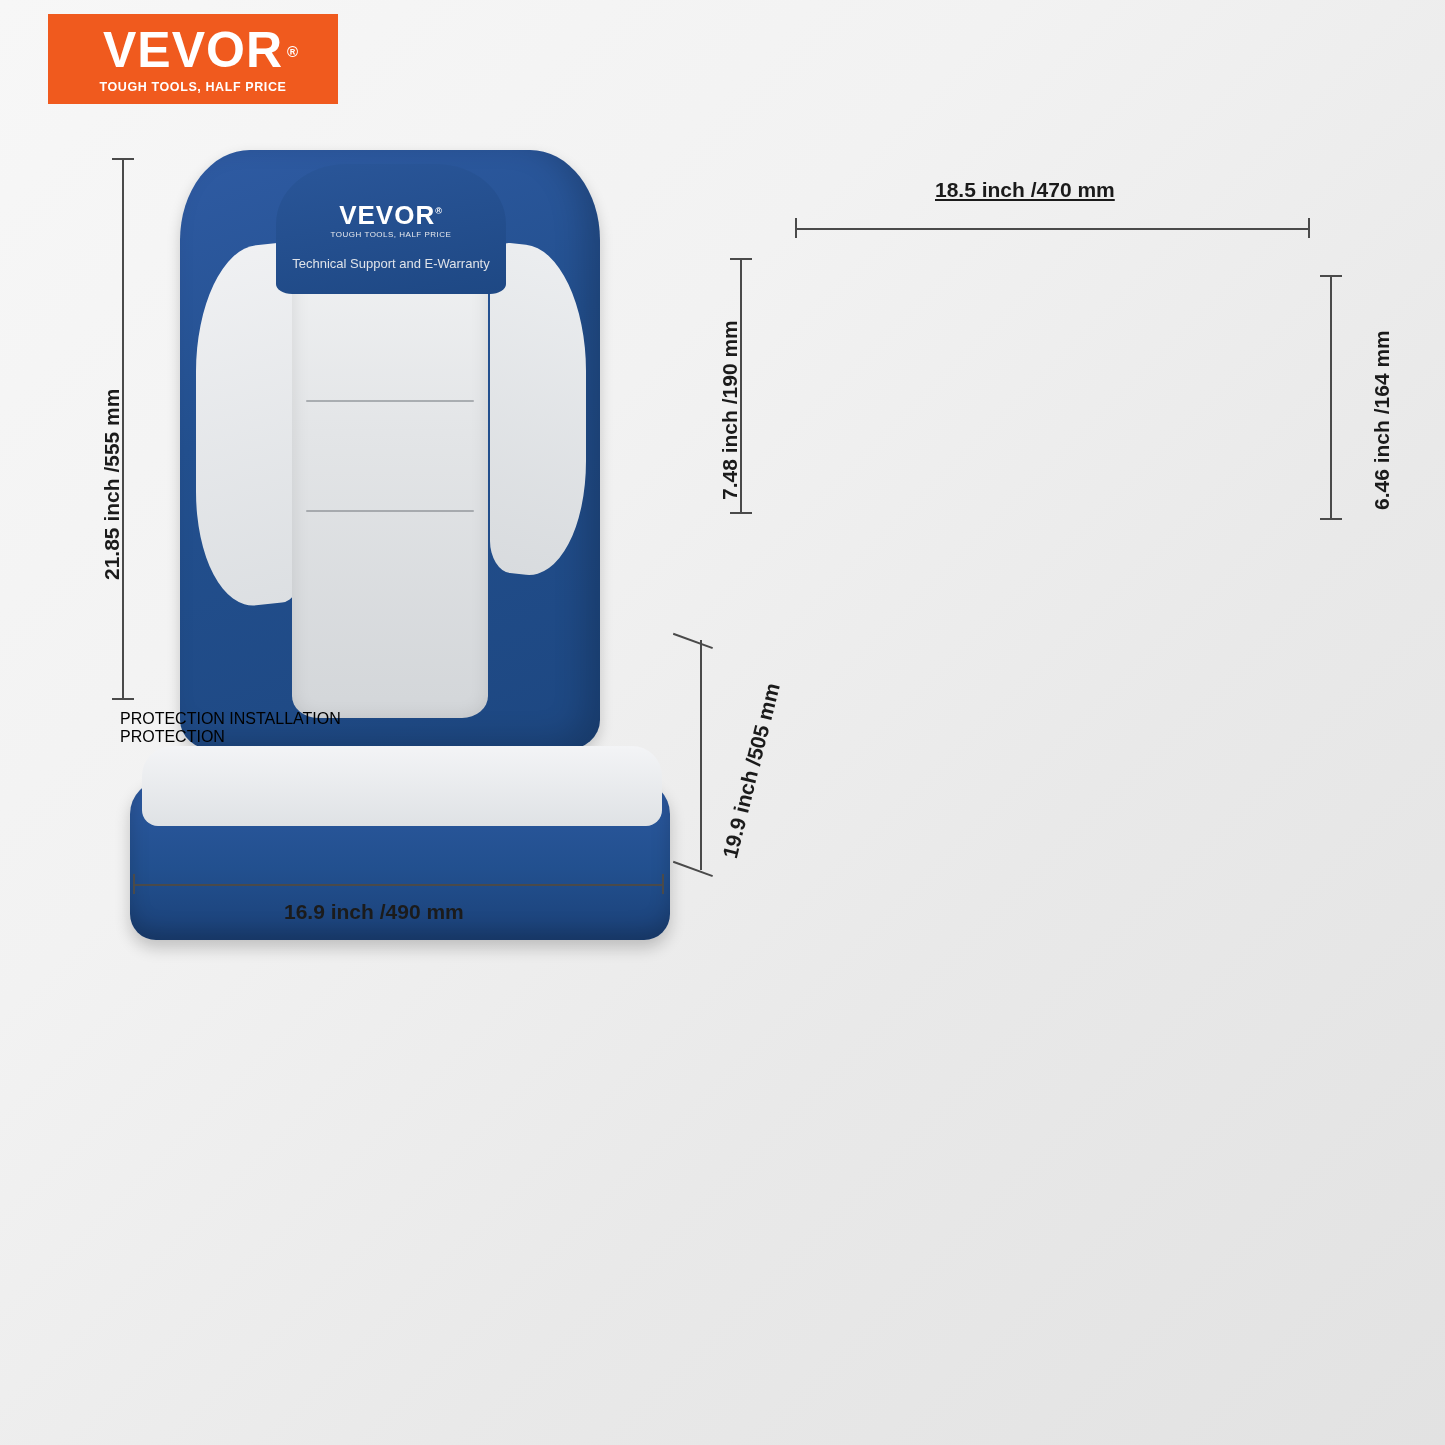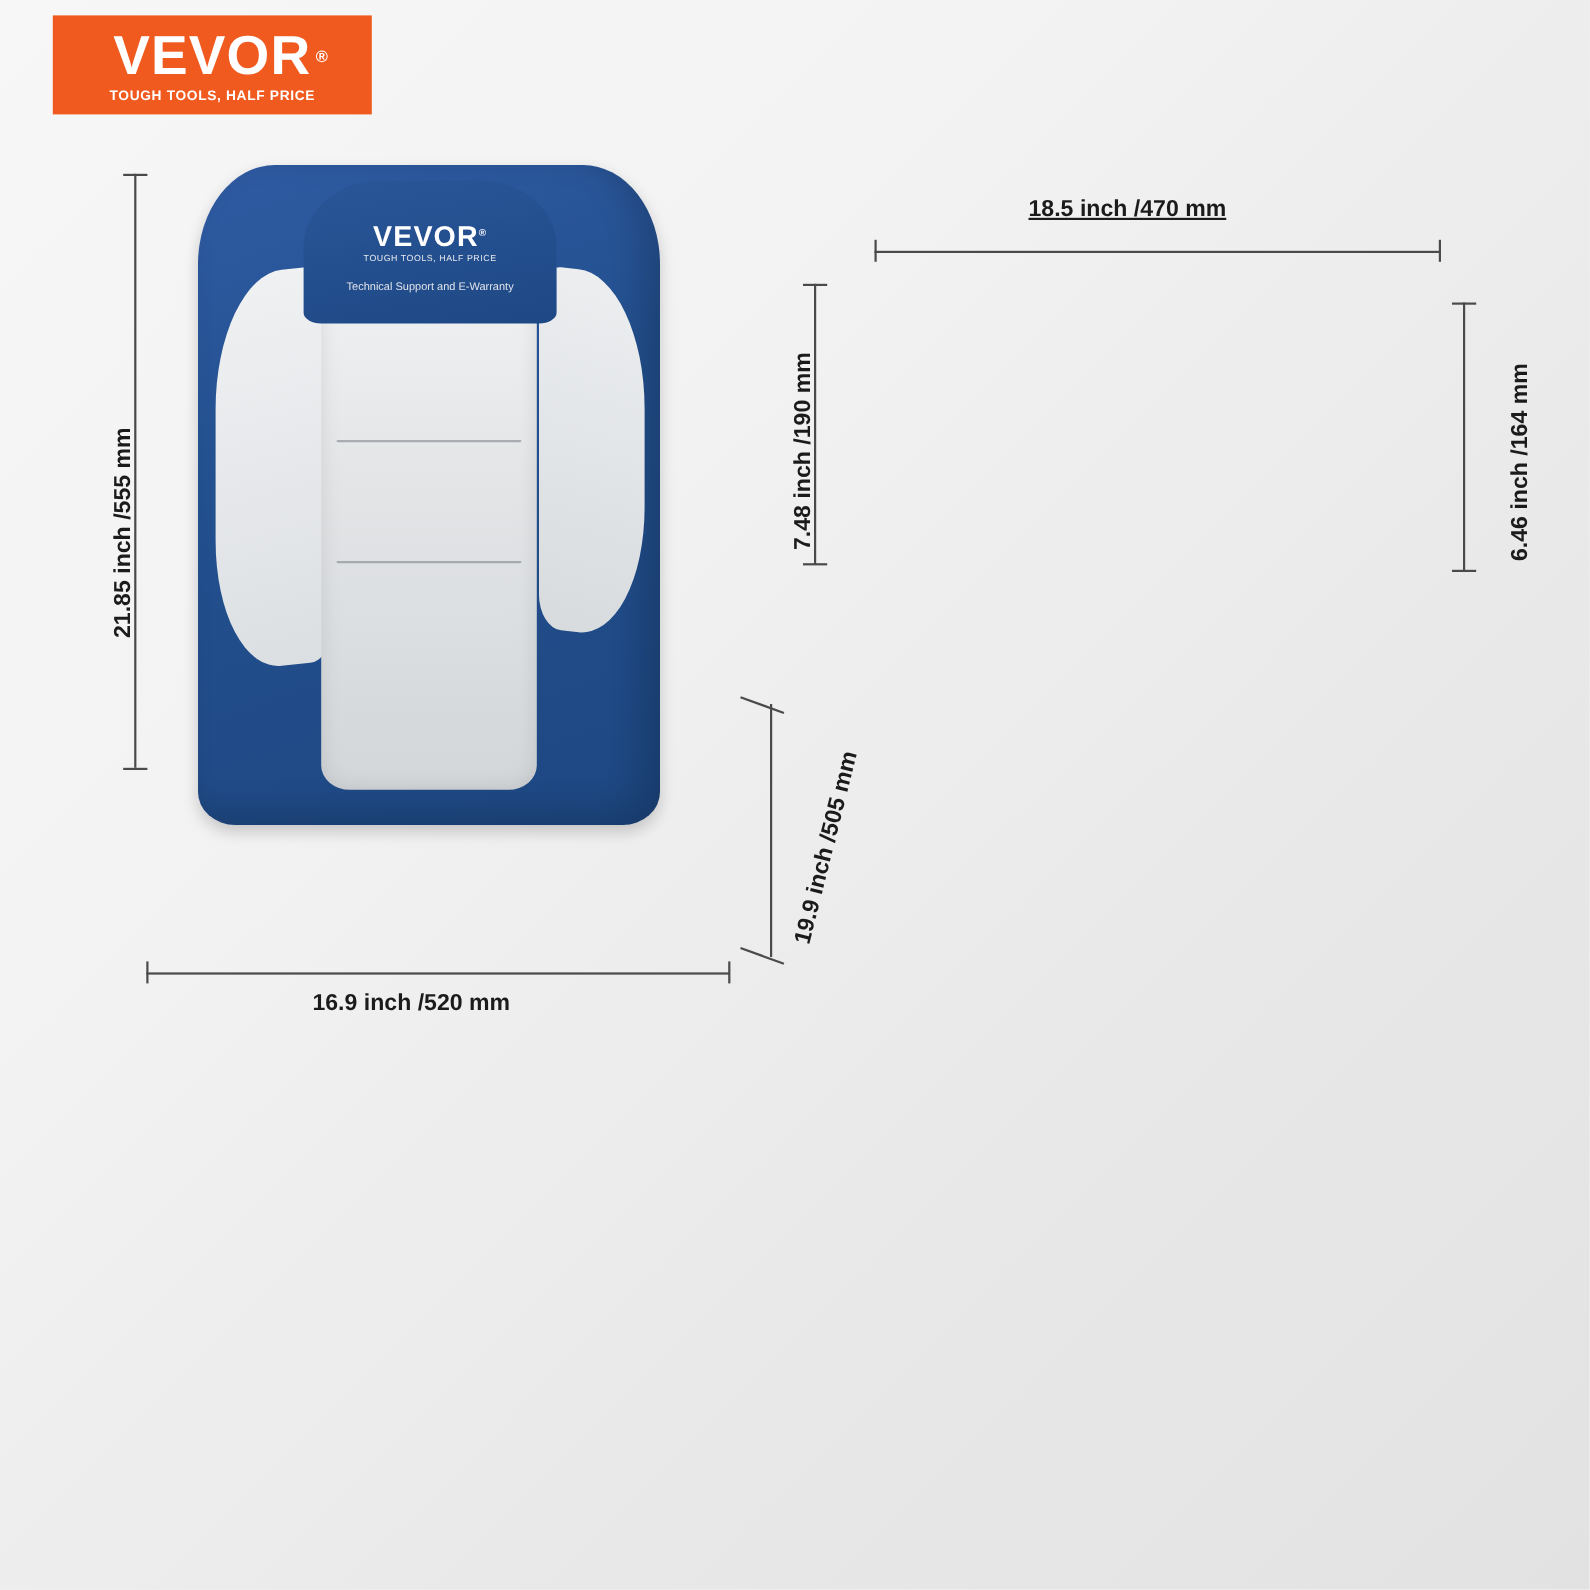--- a/index.html
+++ b/index.html
@@ -81,21 +81,21 @@
     position:absolute; left:96px; top:14px; width:230px; height:130px;
     background:linear-gradient(170deg,#2a5699,#1e4884);
     border-radius:70px 70px 16px 16px / 60px 60px 10px 10px;
   }
   .bk-logo {
     position:absolute; left:0; top:36px; width:230px; text-align:center;
     color:#fff; font-weight:bold; font-size:26px; letter-spacing:1px;
   }
   .bk-logo sup { font-size:9px; vertical-align:super;}
   .bk-sub1 { position:absolute; left:0; top:66px; width:230px; text-align:center; color:#e8eaee; font-size:8px; letter-spacing:.5px;}
-  .bk-sub2 { position:absolute; left:0; top:92px; width:230px; text-align:center; color:#dfe3e9; font-size:10px;}
+  .bk-sub2 { position:absolute; left:0; top:92px; width:230px; text-align:center; color:#dfe3e9; font-size:13px;}
   
   .stitch { position:absolute; background:rgba(120,125,132,.55); height:2px; border-radius:2px;}
 
   
   .sm-cushion {
     position:absolute; left:0; top:560px; width:560px; height:270px;
   }
   .cu-blue {
     position:absolute; left:10px; top:70px; width:540px; height:160px;
     background:linear-gradient(180deg,#2d59a0 0%,#22508f 55%,#1b4178 100%);
@@ -133,31 +133,38 @@
         <span>VEVOR</span><sup>®</sup>
       </div>
       <div class="bk-sub1">TOUGH TOOLS, HALF PRICE</div>
       <div class="bk-sub2">Technical Support and E-Warranty</div>
     </div>
   </div>
 
   <div class="hinge" style="left:38px; top:585px; transform:rotate(-5deg);"></div>
   <div class="hinge" style="left:478px; top:585px; transform:rotate(5deg);"></div>
 
+  <div class="sm-cushion">
+    <div class="cu-blue"></div>
+    <div class="cu-white"></div>
+    <div class="cu-base"></div>
+    <div class="cu-label" style="left:26px;">PROTECTION INSTALLATION</div>
+    <div class="cu-label" style="left:480px;">PROTECTION</div>
+  </div>
 </div>
 
 <div class="line vline" style="left:122px; top:158px; height:540px;"></div>
 <div class="line hline" style="left:112px; top:158px; width:22px;"></div>
 <div class="line hline" style="left:112px; top:698px; width:22px;"></div>
 <div class="dim vert" style="left:100px; top:580px; transform:rotate(-90deg);">21.85 inch /555 mm</div>
 
 <div class="line hline" style="left:133px; top:884px; width:530px;"></div>
 <div class="line vline" style="left:133px; top:874px; height:20px;"></div>
 <div class="line vline" style="left:662px; top:874px; height:20px;"></div>
-<div class="dim" style="left:284px; top:900px;">16.9 inch /520 mm</div>
+<div class="dim" style="left:284px; top:900px;">16.9 inch /490 mm</div>
 
 <div class="line" style="left:700px; top:640px; width:1.8px; height:230px; background:#4a4a4a;"></div>
 <div class="line hline" style="left:672px; top:640px; width:42px; transform:rotate(20deg);"></div>
 <div class="line hline" style="left:672px; top:868px; width:42px; transform:rotate(20deg);"></div>
 <div class="dim vert" style="left:718px; top:855px; transform:rotate(-76deg);">19.9 inch /505 mm</div>
 
 <div class="seat-folded">
   <div class="fd-top"></div>
   <div class="fd-top-white"></div>
   <div class="fd-top-white2"></div>

